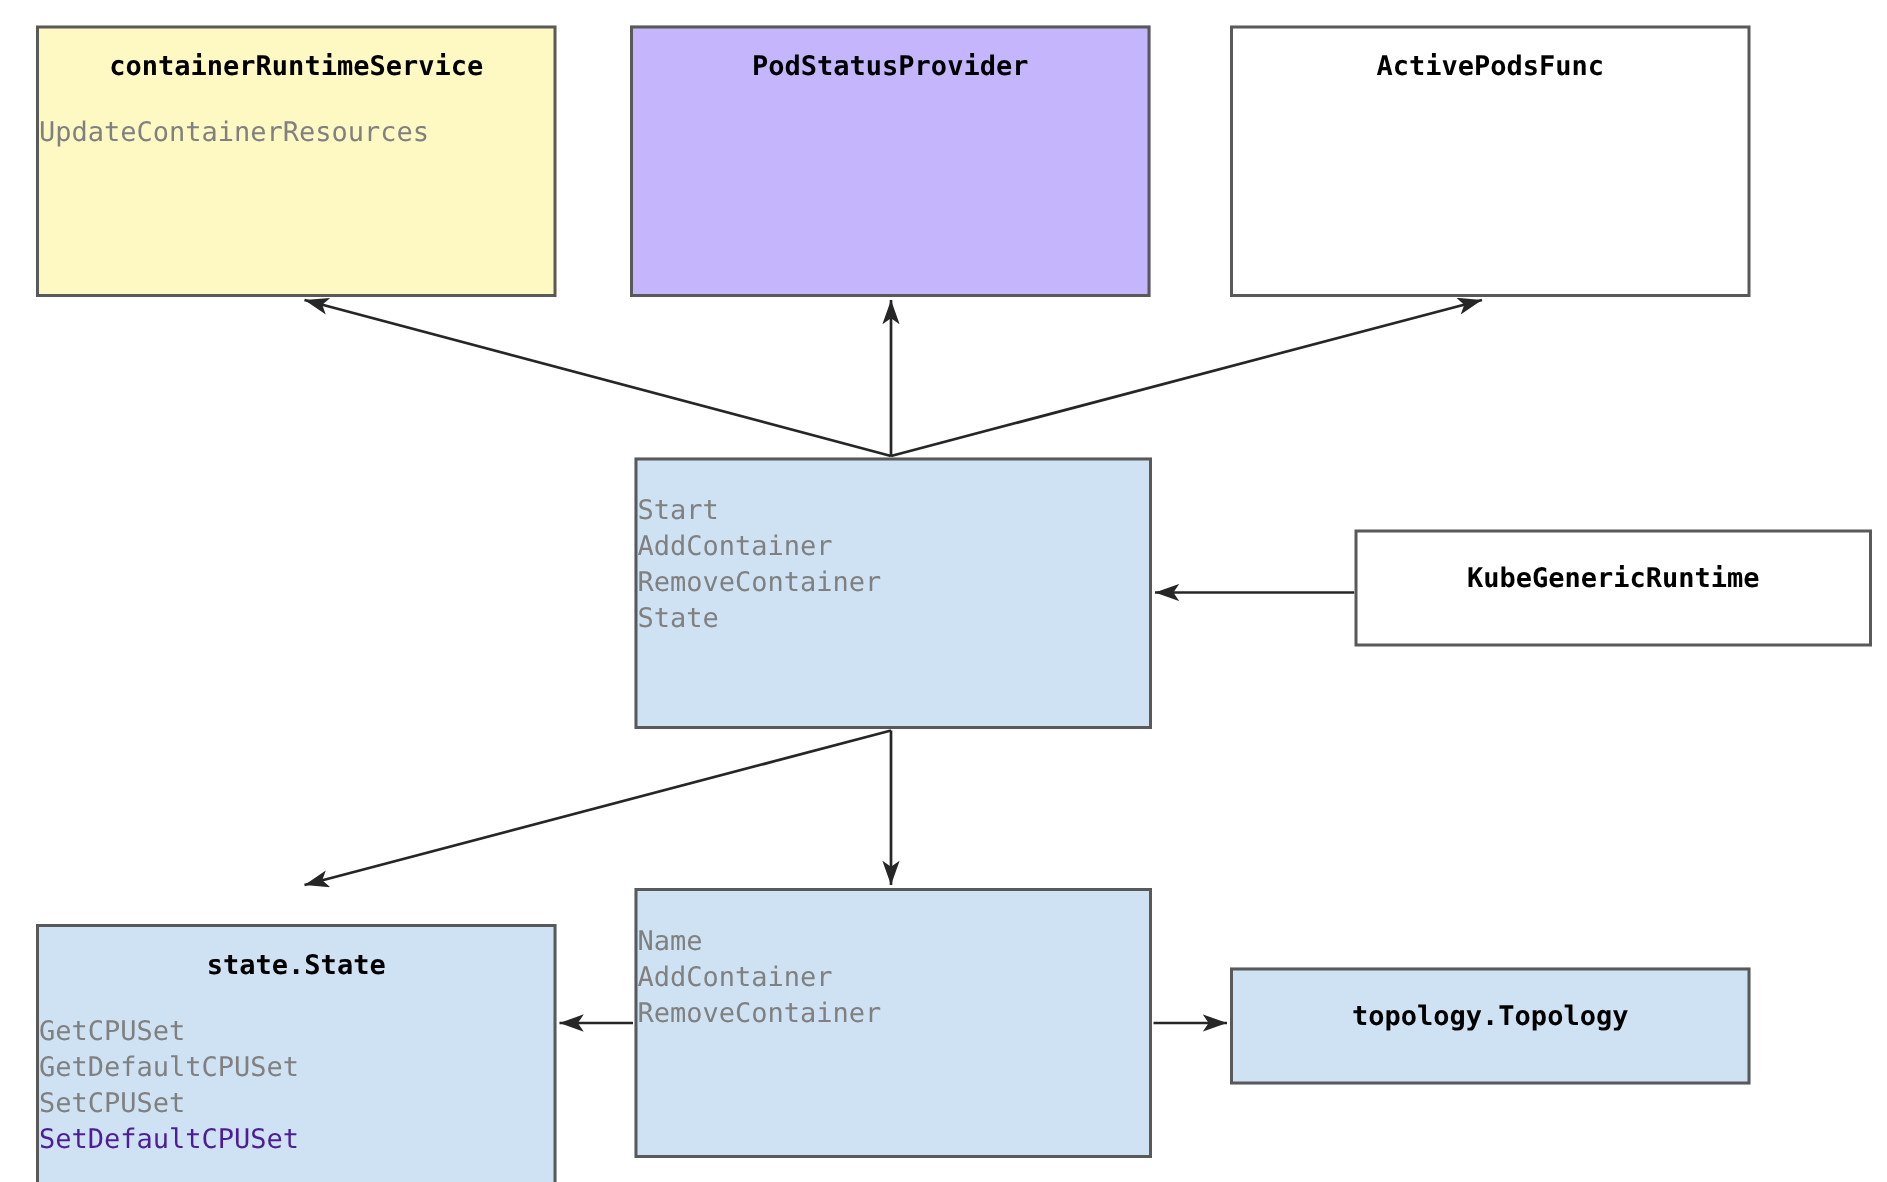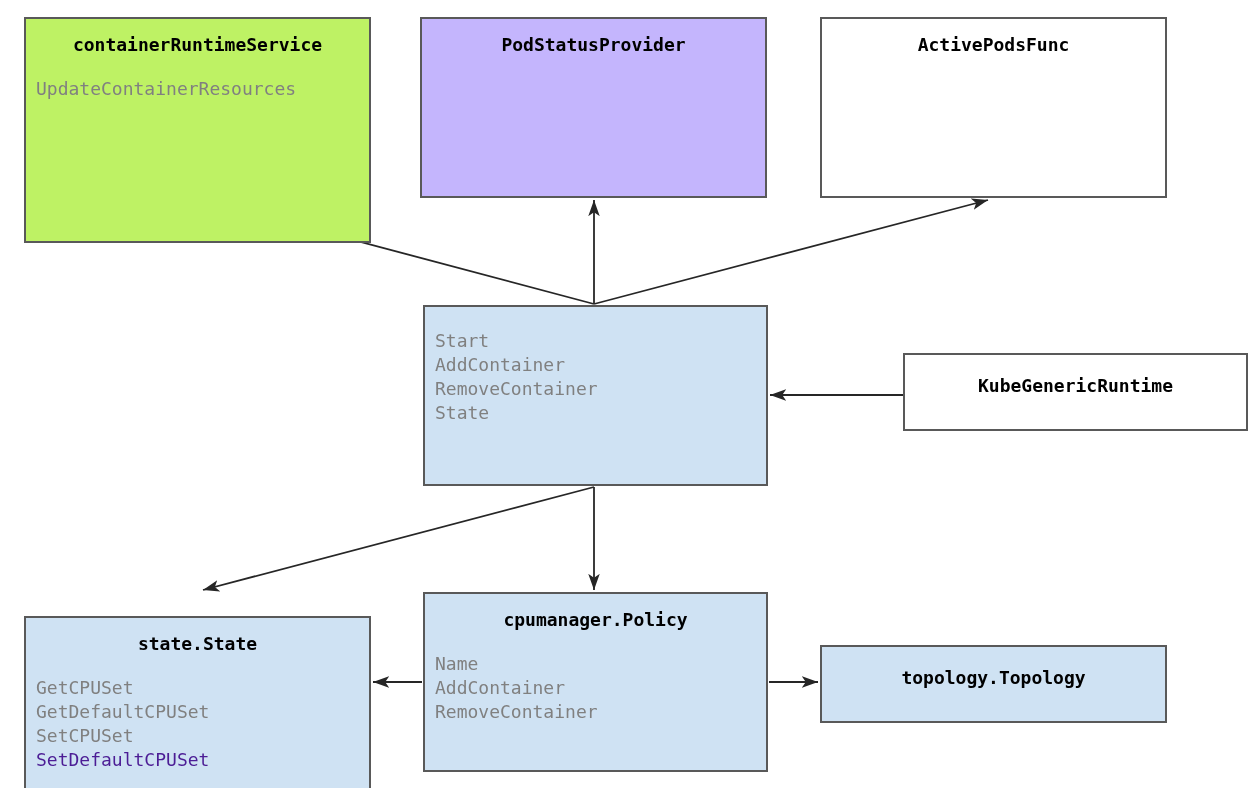--- a/index.html
+++ b/index.html
@@ -41,21 +41,20 @@
     color: #000000;
     margin-top: 15px;
     letter-spacing: 0px;
     white-space: nowrap;
   }
   .node-title.small-pad {
     margin-top: 20px;
   }
   .members {
     margin-top: 22px;
-    padding-left: 10px;
   }
   .member {
     font-family: "DejaVu Sans Mono", "Liberation Mono", monospace;
     font-size: 18px;
     color: #808080;
     line-height: 24px;
     white-space: nowrap;
   }
 </style>
 </head>
@@ -73,21 +72,21 @@
         <line x1="594" y1="304" x2="594" y2="200" stroke="#262626" stroke-width="1.8" marker-end="url(#arrowhead)"></line>
         <line x1="594" y1="304" x2="988" y2="200" stroke="#262626" stroke-width="1.8" marker-end="url(#arrowhead)"></line>
         <line x1="903" y1="395" x2="770" y2="395" stroke="#262626" stroke-width="1.8" marker-end="url(#arrowhead)"></line>
         <line x1="594" y1="487" x2="203" y2="590" stroke="#262626" stroke-width="1.8" marker-end="url(#arrowhead)"></line>
         <line x1="594" y1="487" x2="594" y2="590" stroke="#262626" stroke-width="1.8" marker-end="url(#arrowhead)"></line>
         <line x1="422" y1="682" x2="373" y2="682" stroke="#262626" stroke-width="1.8" marker-end="url(#arrowhead)"></line>
         <line x1="769" y1="682" x2="818" y2="682" stroke="#262626" stroke-width="1.8" marker-end="url(#arrowhead)"></line>
       </g>
   </svg>
   <div id="nodes-layer">
-      <div class="node" style="left: 24px; top: 17px; width: 347px; height: 226px; border-color: rgb(89, 89, 89); background: #bef264;">
+      <div class="node" style="left: 24px; top: 17px; width: 347px; height: 181px; border-color: rgb(89, 89, 89); background: #fef9c3;">
         <div class="node-title" style="color: rgb(0, 0, 0);">containerRuntimeService</div>
         <div class="members">
           <div class="member" style="color: rgb(128, 128, 128);">UpdateContainerResources</div>
         </div>
       </div>
       <div class="node" style="left: 420px; top: 17px; width: 347px; height: 181px; border-color: rgb(89, 89, 89); background: #c4b5fd;">
         <div class="node-title" style="color: rgb(0, 0, 0);">PodStatusProvider</div>
       </div>
       <div class="node" style="left: 820px; top: 17px; width: 347px; height: 181px; border-color: rgb(89, 89, 89); background: rgb(255, 255, 255);">
         <div class="node-title" style="color: rgb(0, 0, 0);">ActivePodsFunc</div>
@@ -106,21 +105,20 @@
       <div class="node filled" style="left: 24px; top: 592px; width: 347px; height: 180px; border-color: rgb(89, 89, 89); background: rgb(207, 226, 243); margin-top: 24px;">
         <div class="node-title" style="color: rgb(0, 0, 0);">state.State</div>
         <div class="members">
           <div class="member" style="color: rgb(128, 128, 128);">GetCPUSet</div>
           <div class="member" style="color: rgb(128, 128, 128);">GetDefaultCPUSet</div>
           <div class="member" style="color: rgb(128, 128, 128);">SetCPUSet</div>
           <div class="member" style="color: #4c1d95;">SetDefaultCPUSet</div>
         </div>
       </div>
       <div class="node filled" style="left: 423px; top: 592px; width: 345px; height: 180px; border-color: rgb(89, 89, 89); background: rgb(207, 226, 243);">
-        <div class="node-title" style="color: rgb(0, 0, 0);">cpumanager.Policy</div>
         <div class="members">
           <div class="member" style="color: rgb(128, 128, 128);">Name</div>
           <div class="member" style="color: rgb(128, 128, 128);">AddContainer</div>
           <div class="member" style="color: rgb(128, 128, 128);">RemoveContainer</div>
         </div>
       </div>
       <div class="node filled" style="left: 820px; top: 645px; width: 347px; height: 78px; border-color: rgb(89, 89, 89); background: rgb(207, 226, 243);">
         <div class="node-title small-pad" style="color: rgb(0, 0, 0);">topology.Topology</div>
       </div>
     </div>

